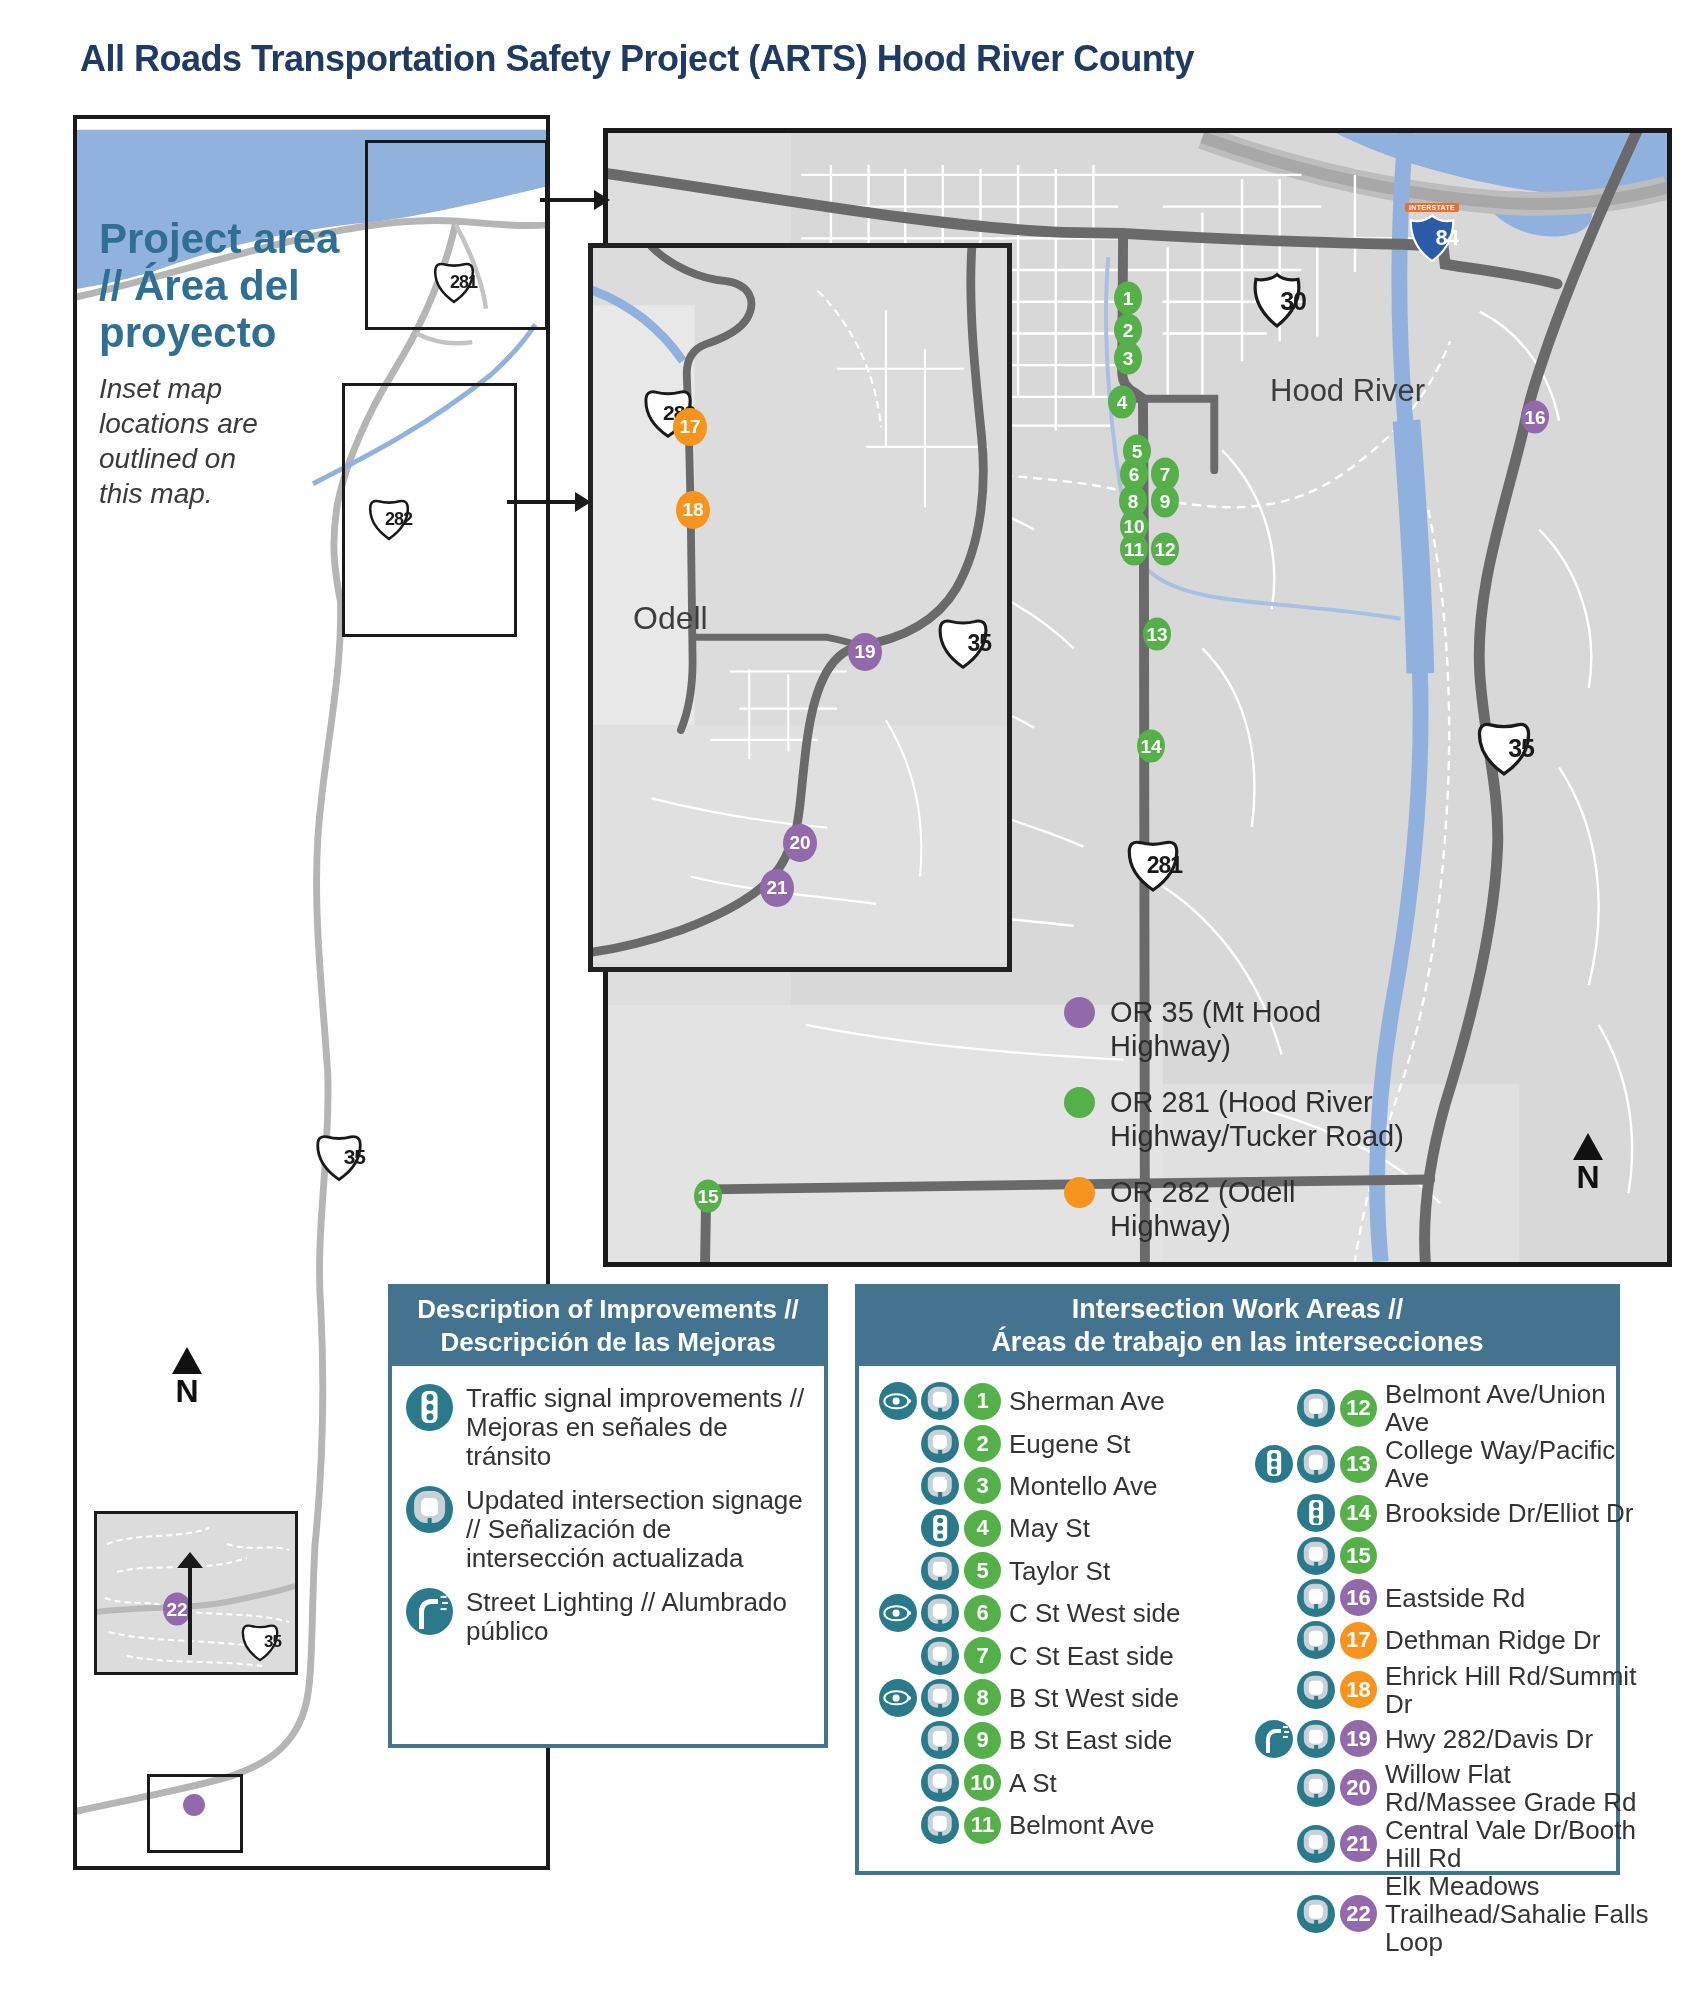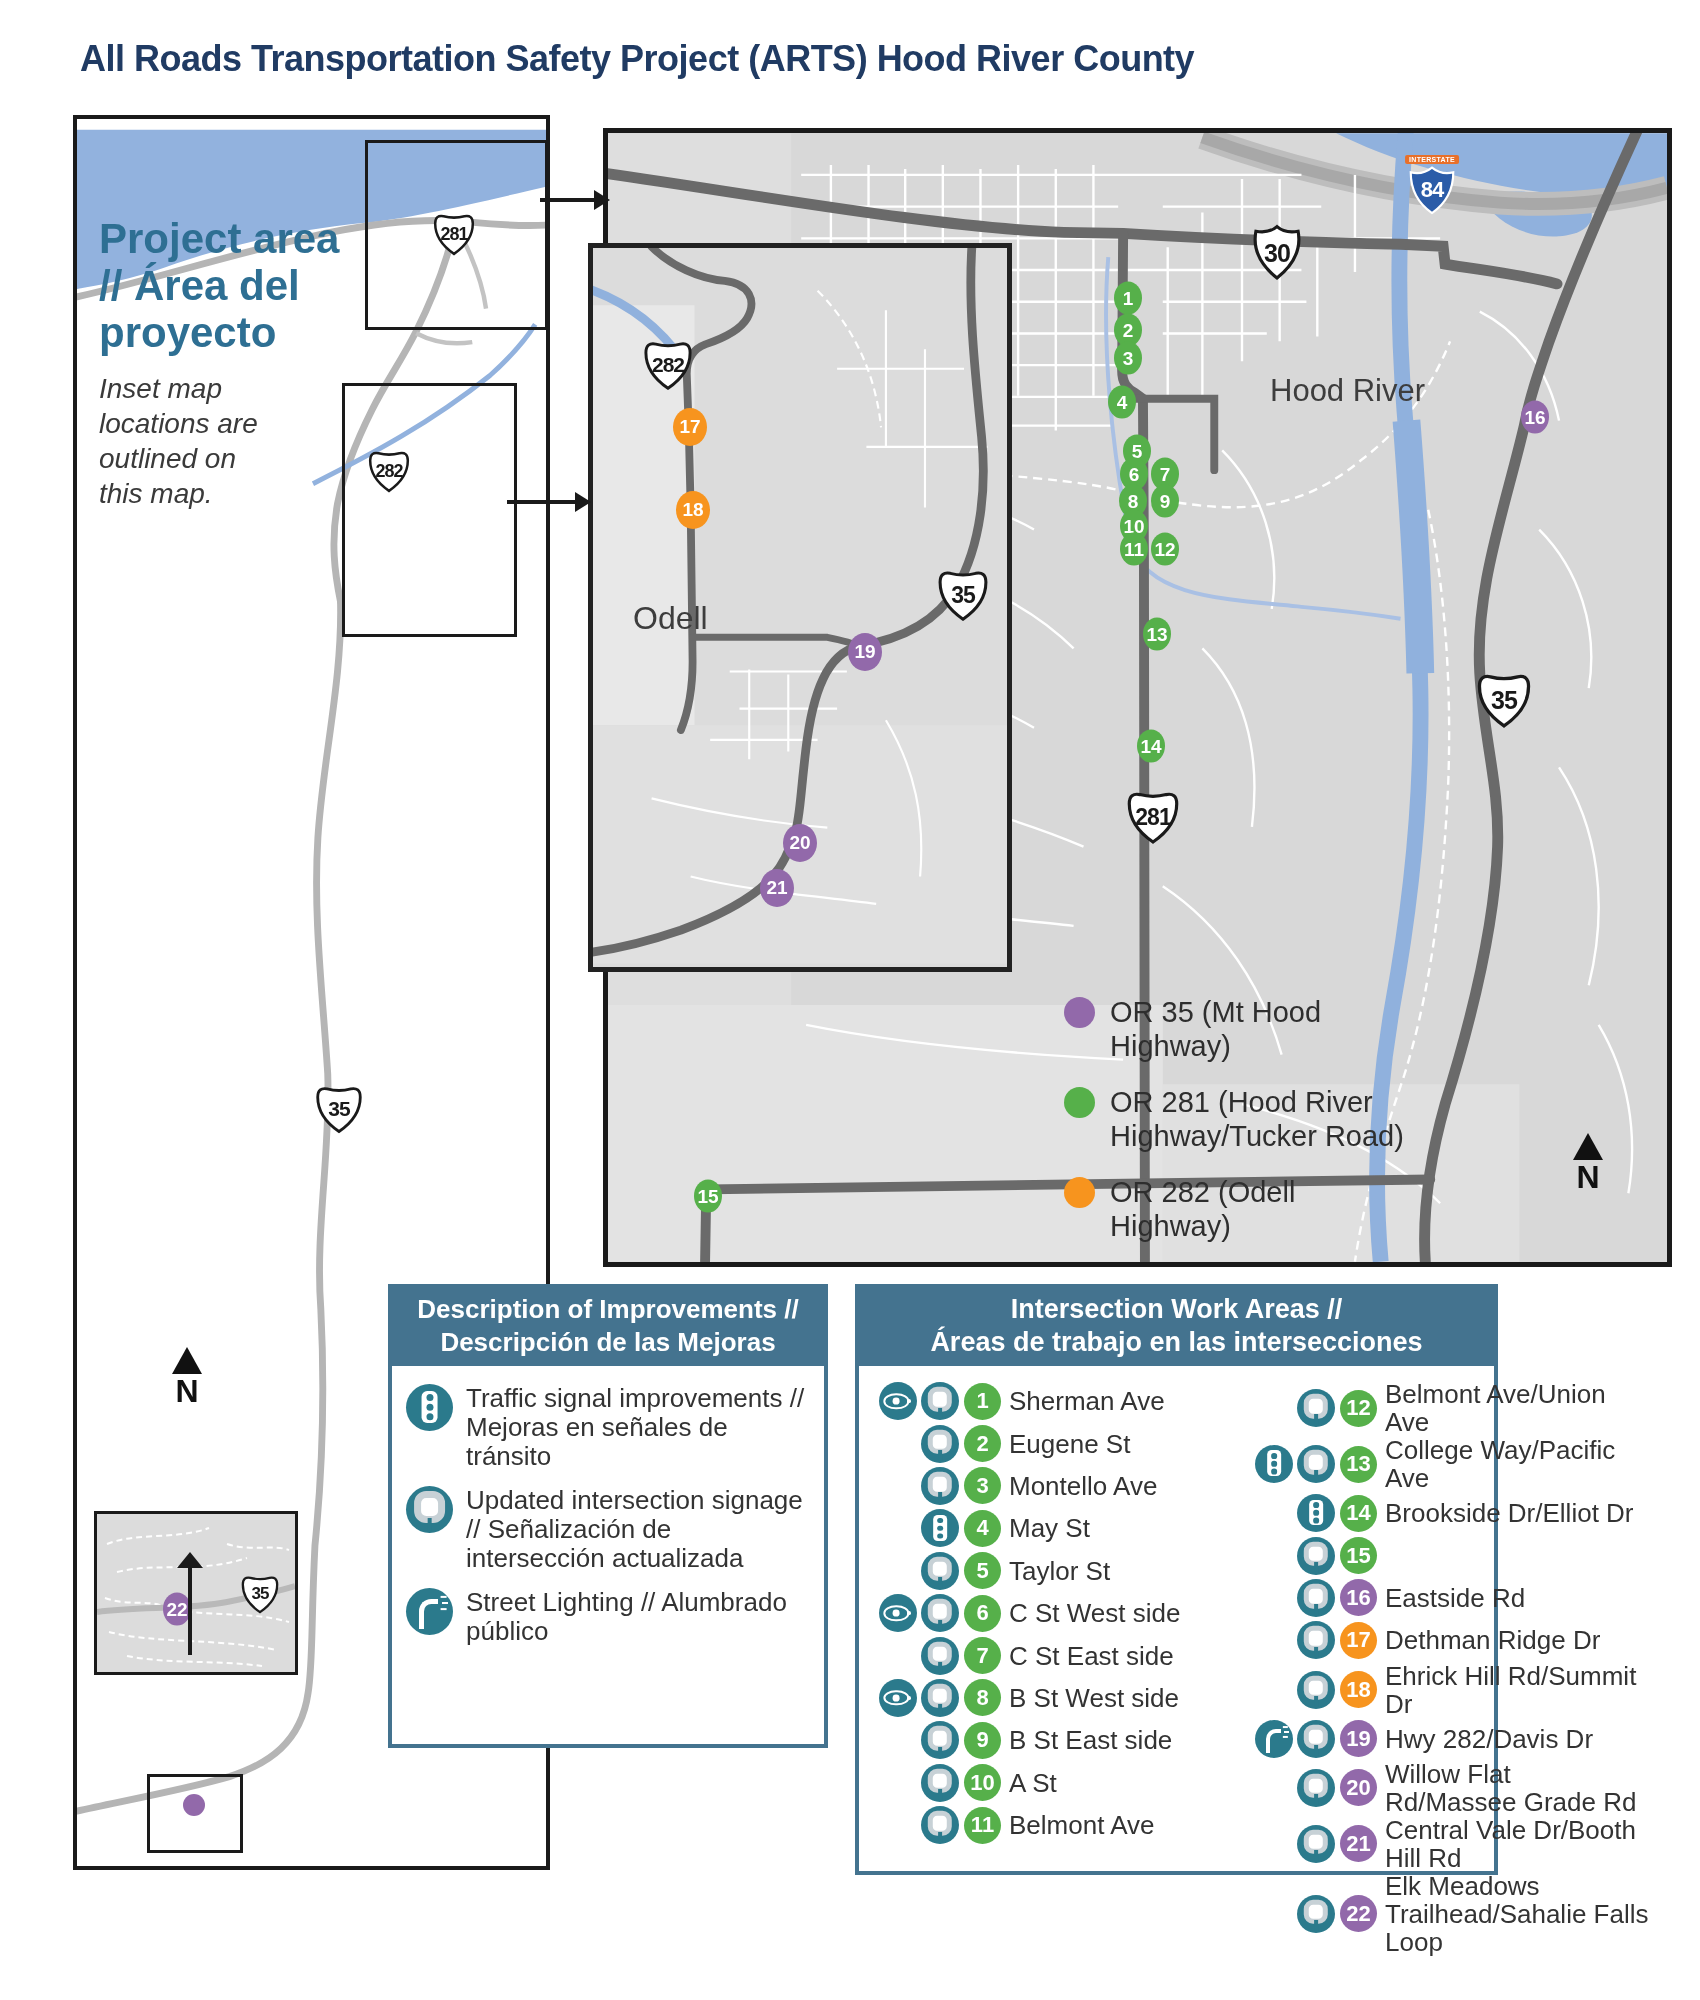--- a/index.html
+++ b/index.html
@@ -17,21 +17,21 @@
   .loc-rect{position:absolute;border:3px solid #1a1a1a;z-index:2;}
   .mini-map{position:absolute;left:17px;top:1392px;width:198px;height:158px;border:3px solid #1a1a1a;background:#dcdcdc;z-index:2;overflow:hidden;}
   .dot-box{position:absolute;left:70px;top:1655px;width:90px;height:73px;border:3px solid #1a1a1a;z-index:2;}
   .purple-dot{position:absolute;width:22px;height:22px;border-radius:50%;background:#9269aa;}
 
   
   .map-marker{position:absolute;width:28px;height:33px;border-radius:50%;transform:translate(-50%,-50%);color:#fff;font-size:19px;font-weight:bold;display:flex;align-items:center;justify-content:center;z-index:7;}
   .c-green{background:#56b04a;} .c-purple{background:#9269aa;} .c-orange{background:#f7941e;}
 
   
-  .shield{position:absolute;transform:translate(-50%,-50%);display:flex;align-items:center;justify-content:center;z-index:6;}
+  .shield{position:absolute;transform:translate(-50%,-50%);display:flex;align-items:center;justify-content:flex-end;z-index:6;margin-top:48px;}
   .shield svg{position:absolute;left:0;top:0;width:100%;height:100%;}
   .shield span{position:relative;z-index:1;font-weight:bold;color:#1a1a1a;letter-spacing:-1px;}
   .shield-i span{color:#fff;}
   .i-banner{position:absolute;top:-9px;left:50%;transform:translateX(-50%);background:#e8702a;color:#fff;font-size:7px;font-weight:bold;padding:1px 4px;border-radius:2px;white-space:nowrap;z-index:2;letter-spacing:.3px;}
 
   
   .place-label{position:absolute;color:#3d3d3d;font-size:31px;z-index:5;white-space:nowrap;}
   .legend{position:absolute;left:456px;top:862px;z-index:6;}
   .legend-item{display:flex;margin-bottom:22px;}
   .legend-dot{width:31px;height:31px;border-radius:50%;margin-right:15px;flex:none;margin-top:2px;}
@@ -44,21 +44,21 @@
   .arrow-line{position:absolute;background:#1a1a1a;z-index:4;}
   .arrow-head-right{position:absolute;width:0;height:0;border-top:10px solid transparent;border-bottom:10px solid transparent;border-left:16px solid #1a1a1a;z-index:4;}
   .arrow-head-up{position:absolute;width:0;height:0;border-left:13px solid transparent;border-right:13px solid transparent;border-bottom:16px solid #1a1a1a;z-index:4;}
 
   
   .info-box{position:absolute;background:#fff;border:4px solid #44738f;box-sizing:border-box;z-index:5;}
   .box-header{background:#44738f;color:#fff;font-weight:bold;text-align:center;padding:5px 4px 7px;}
   .box-header div{line-height:33px;}
   .improvements{left:388px;top:1284px;width:440px;height:464px;}
   .improvements .box-header{font-size:26px;}
-  .work-areas{left:855px;top:1284px;width:643px;height:591px;}
+  .work-areas{left:855px;top:1284px;width:765px;height:591px;}
   .work-areas .box-header{font-size:27px;}
   .imp-body{padding:18px 14px 0 14px;}
   .imp-item{display:flex;margin-bottom:15px;}
   .imp-text{font-size:26px;line-height:29px;color:#333;margin-left:13px;width:340px;}
 
   .wa-col{position:absolute;top:92px;}
   .wa-col1{left:14px;width:372px;}
   .wa-col2{left:390px;width:400px;}
   .wa-row{display:flex;align-items:center;min-height:42.4px;}
   .wa-icons{width:86px;display:flex;justify-content:flex-end;gap:4px;flex:none;}

